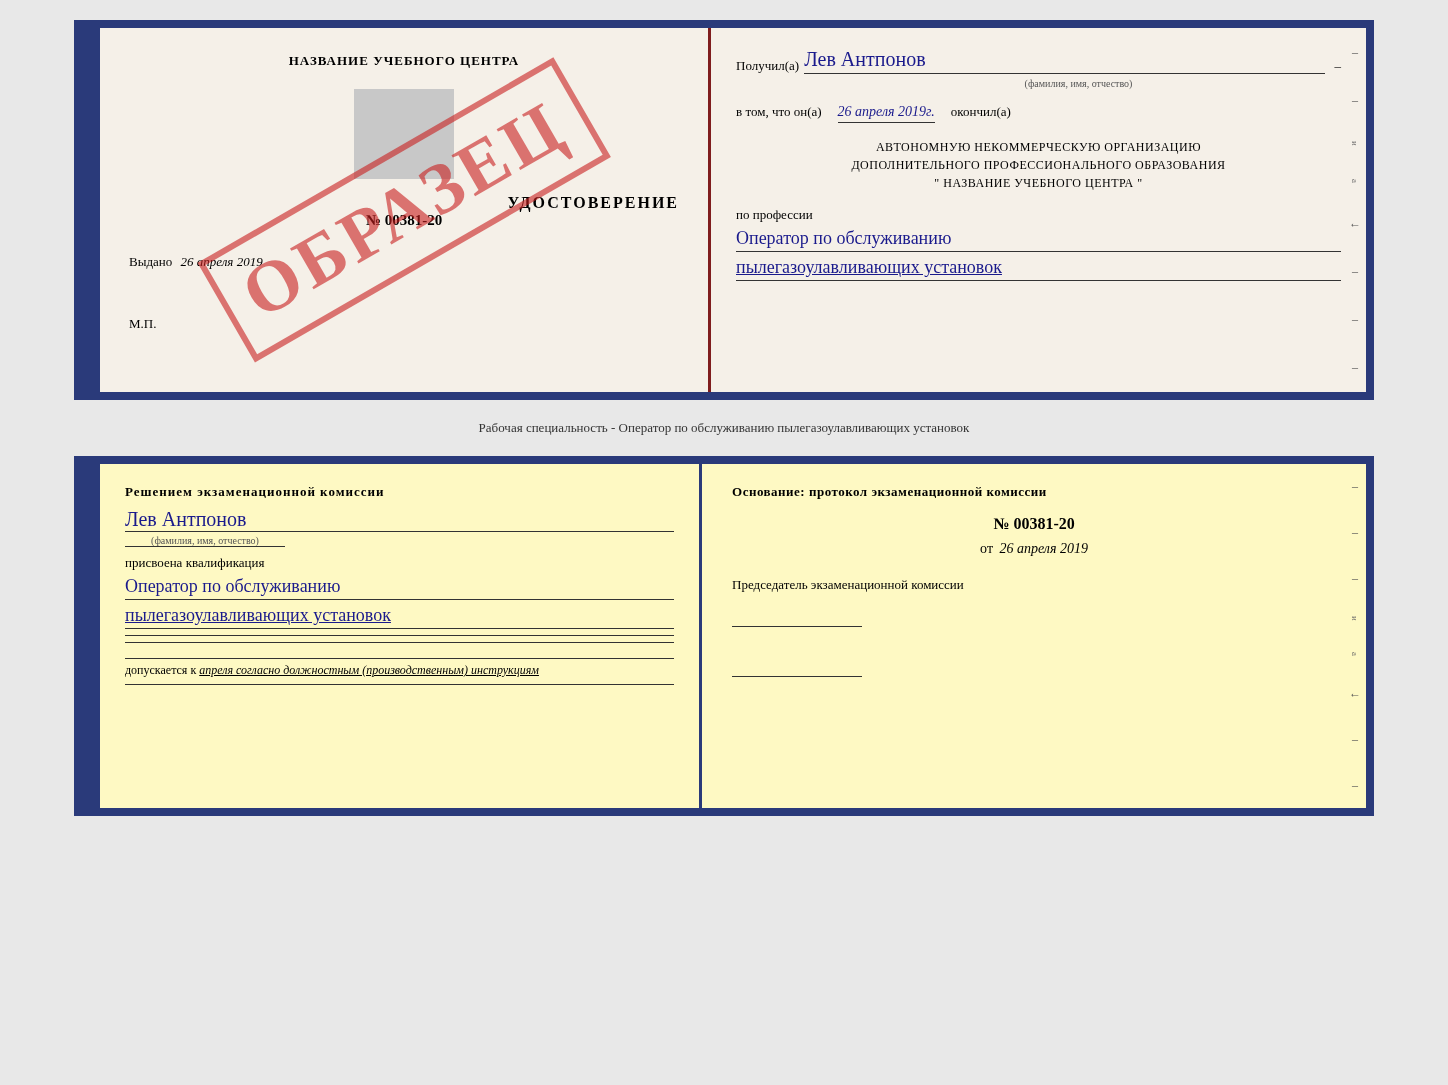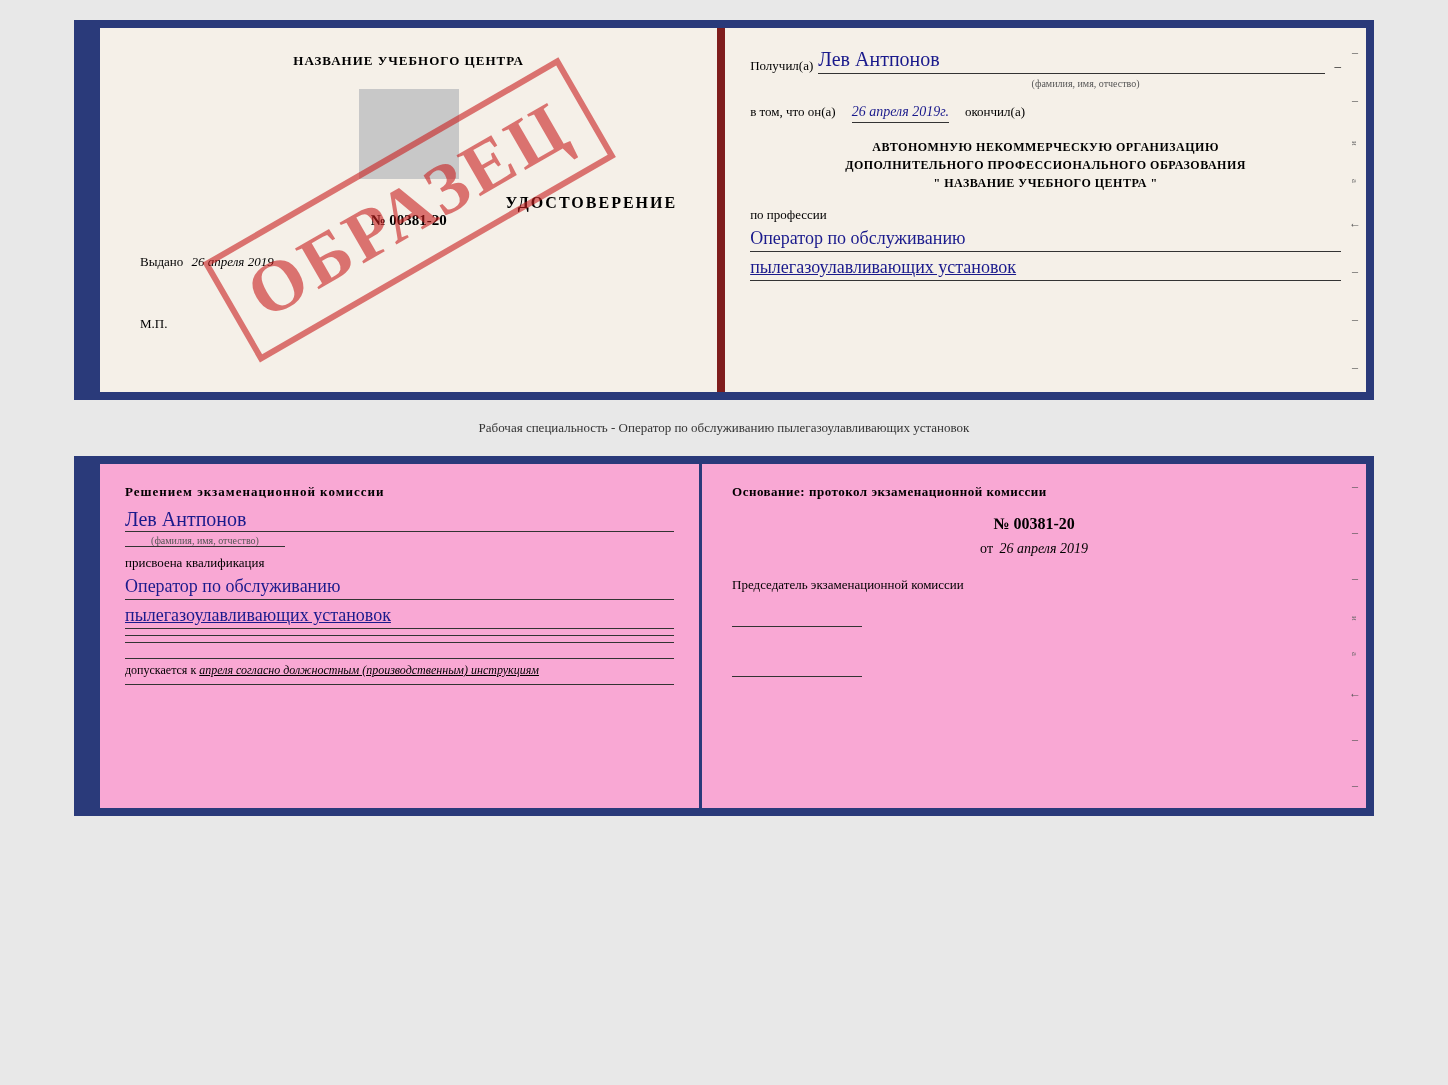--- a/index.html
+++ b/index.html
@@ -31,22 +31,22 @@
     }
 
     .cert-spine {
       width: 18px;
       background: #2a3a7a;
       flex-shrink: 0;
     }
 
     .cert-page-left {
       flex: 1;
-      padding: 20px 40px;
-      border-right: 8px solid #7f1d1d;
+      padding: 20px 29px;
+      border-right: 3px solid #7f1d1d;
       position: relative;
       overflow: hidden;
     }
 
     .cert-page-right {
       flex: 1.1;
       padding: 20px 25px;
       position: relative;
     }
 
@@ -153,21 +153,21 @@
       font-size: 14px;
       font-style: italic;
       color: #1a1a8c;
       border-bottom: 1px solid #333;
       padding-bottom: 2px;
     }
 
     .organization-block {
       text-align: center;
       font-size: 12px;
-      font-weight: bold;
+      font-weight: normal;
       letter-spacing: 0.5px;
       line-height: 1.5;
       margin-bottom: 15px;
       text-transform: uppercase;
     }
 
     .po-professii-label {
       font-size: 13px;
       margin-bottom: 5px;
     }
@@ -213,21 +213,21 @@
       font-size: 13px;
       padding: 8px 0;
       color: #333;
     }
 
     
     .second-book {
       display: flex;
       width: 100%;
       border: 8px solid #2a3a7a;
-      background: #f9a8d4;
+      background: #fef9c3;
       position: relative;
       min-height: 360px;
     }
 
     .left-page-bottom {
       flex: 1;
       padding: 20px 25px;
       border-right: 3px solid #2a3a7a;
       position: relative;
     }

